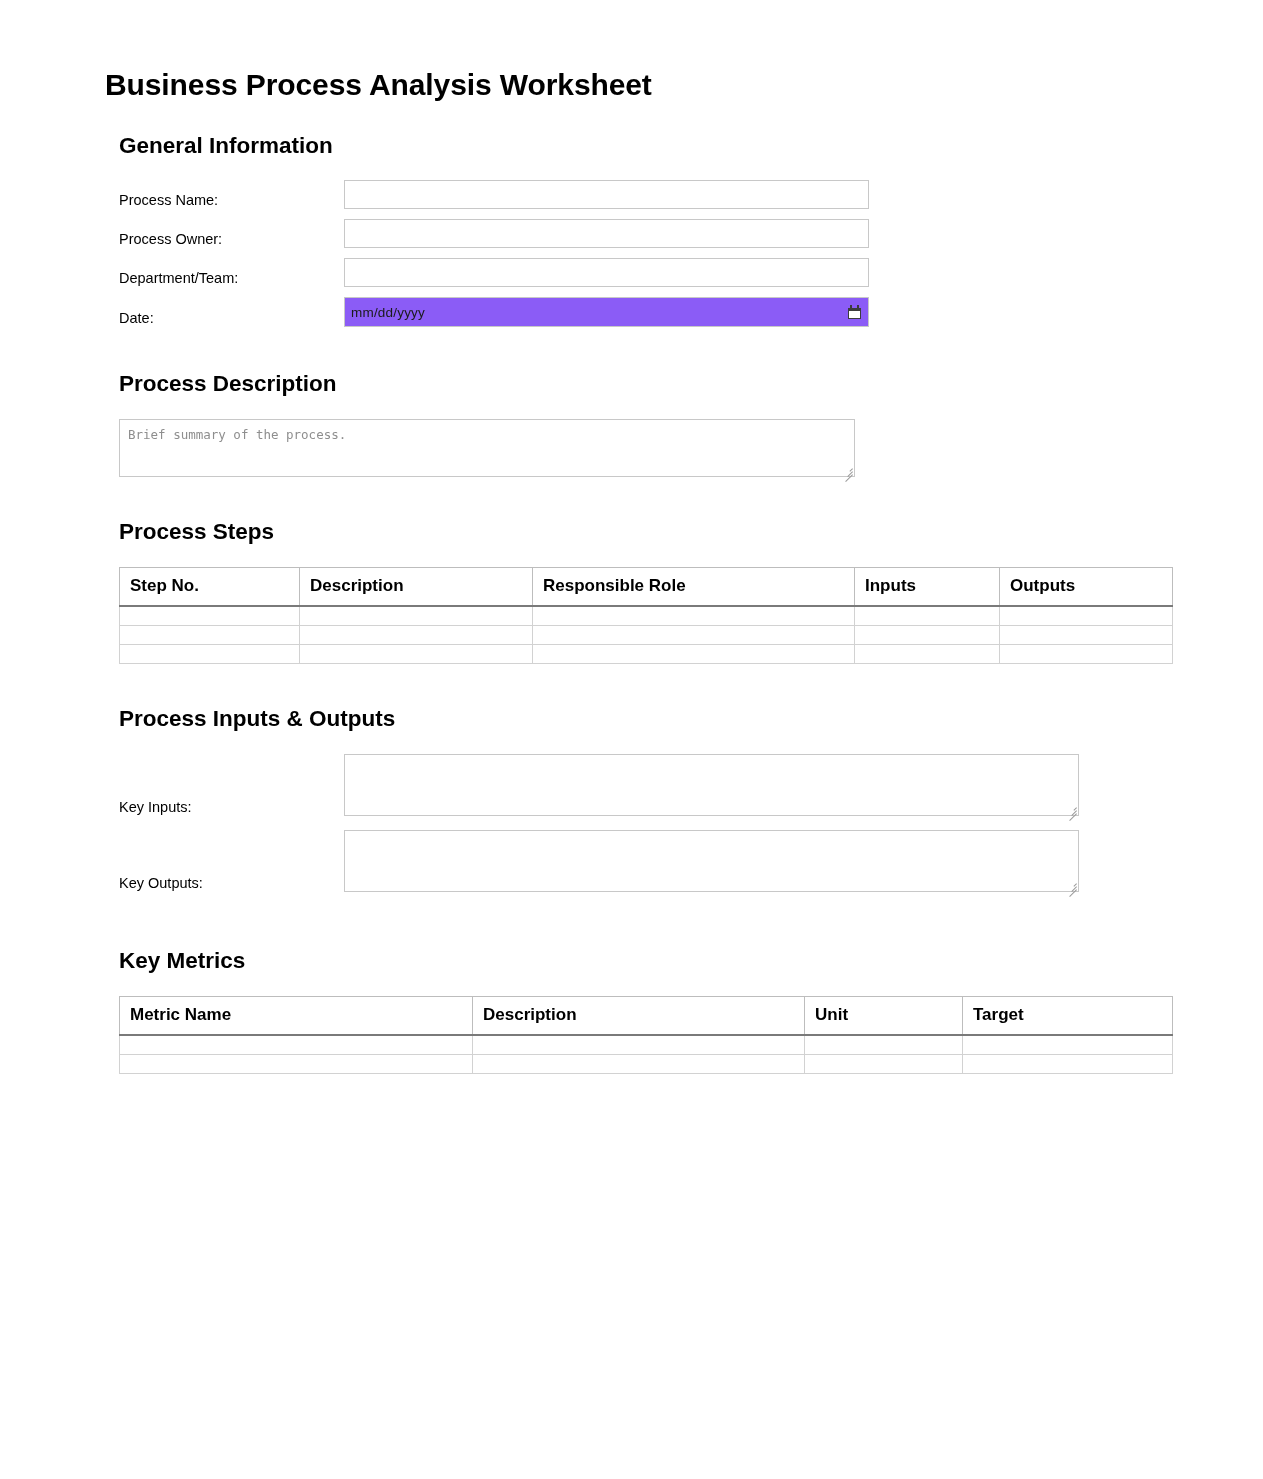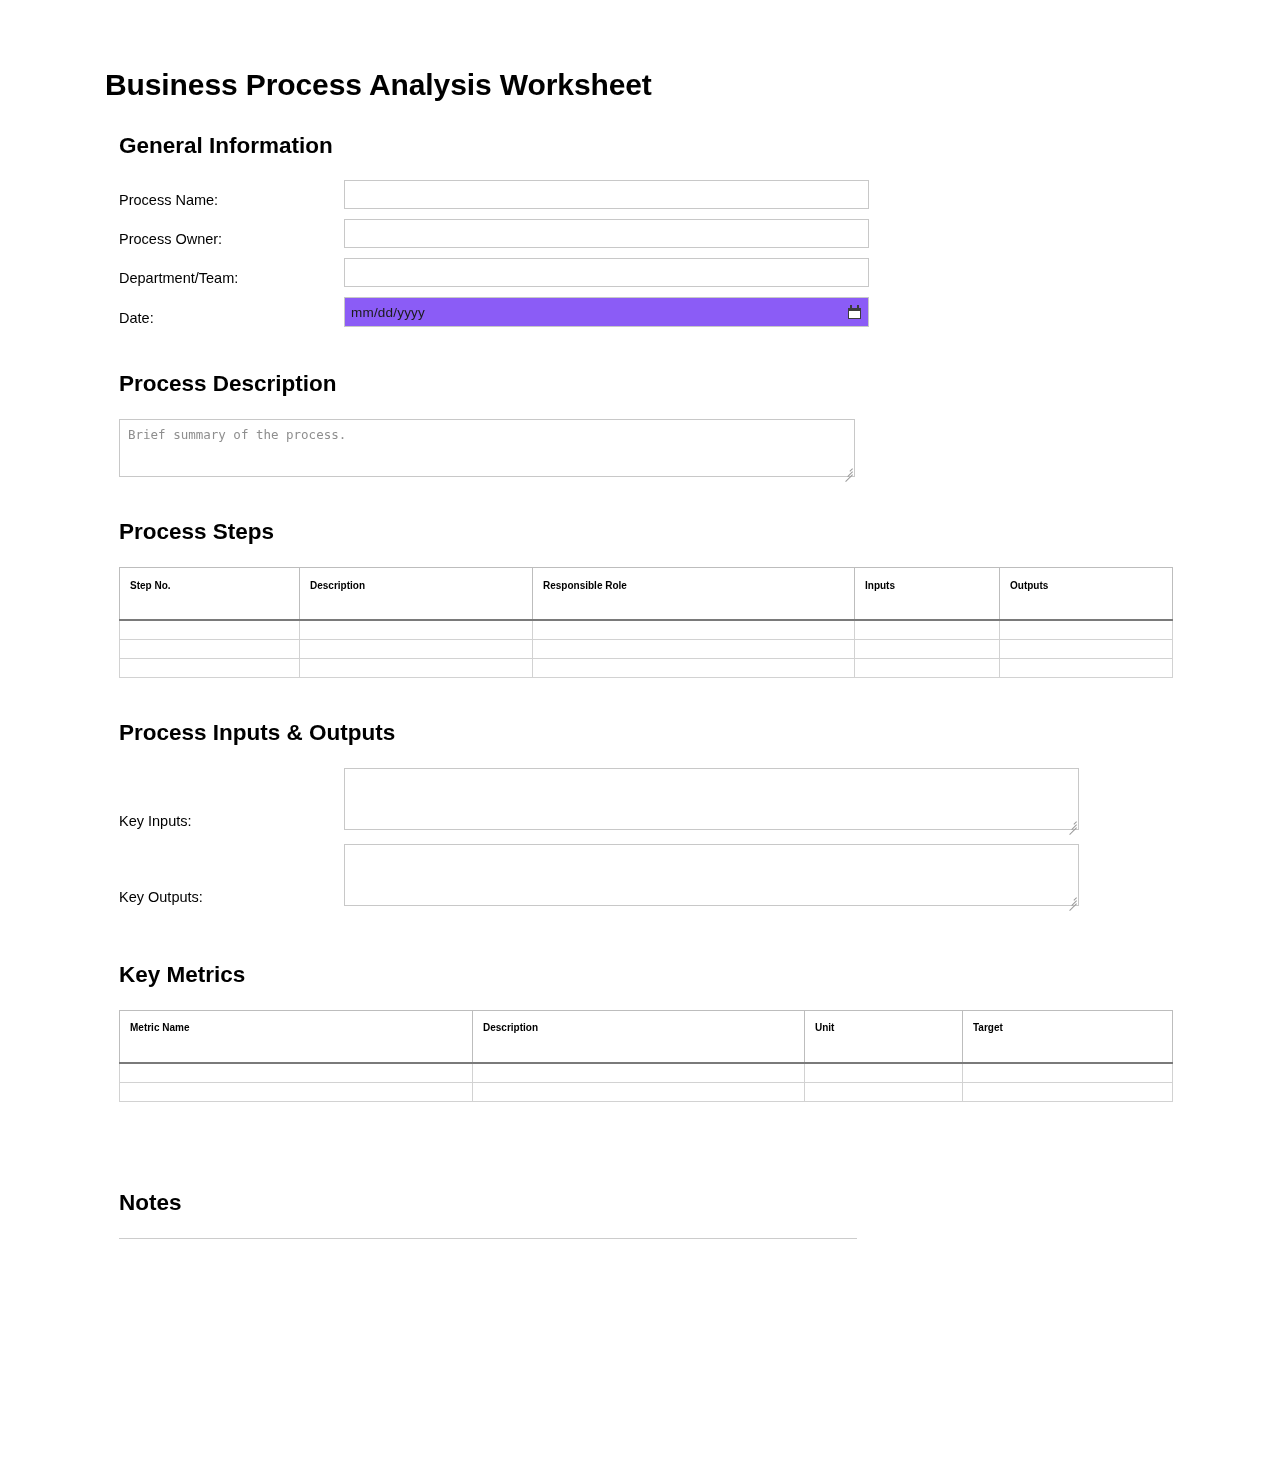--- a/index.html
+++ b/index.html
@@ -161,23 +161,23 @@
 
   
   table.grid {
     border-collapse: collapse;
     table-layout: fixed;
     border-spacing: 0;
     margin: 0;
   }
   table.grid th {
     text-align: left;
-    font-size: 10px;
+    font-size: 17px;
     font-weight: bold;
-    padding: 8px 9px 25px 10px;
+    padding: 8px 9px 9px 10px;
     border: 1px solid #bdbdbd;
     border-bottom: 2px solid #7a7a7a;
     height: 18px;
     vertical-align: middle;
     background: #ffffff;
     color: #000;
   }
   table.grid td {
     border: 1px solid #d2d2d2;
     height: 12px;
@@ -380,19 +380,14 @@
         </tr>
       </tbody>
     </table>
   </div>
 
   <div class="sp-after-metrics"></div>
 
 
   <div class="sp-after-issues"></div>
 
-  <div class="section">
-    <h2 class="section-title" style="margin-bottom:0;">Notes</h2>
-    <div class="sp-notes"></div>
-    <div class="notes-rule"></div>
-  </div>
 
 </div>
 
 </body></html>

